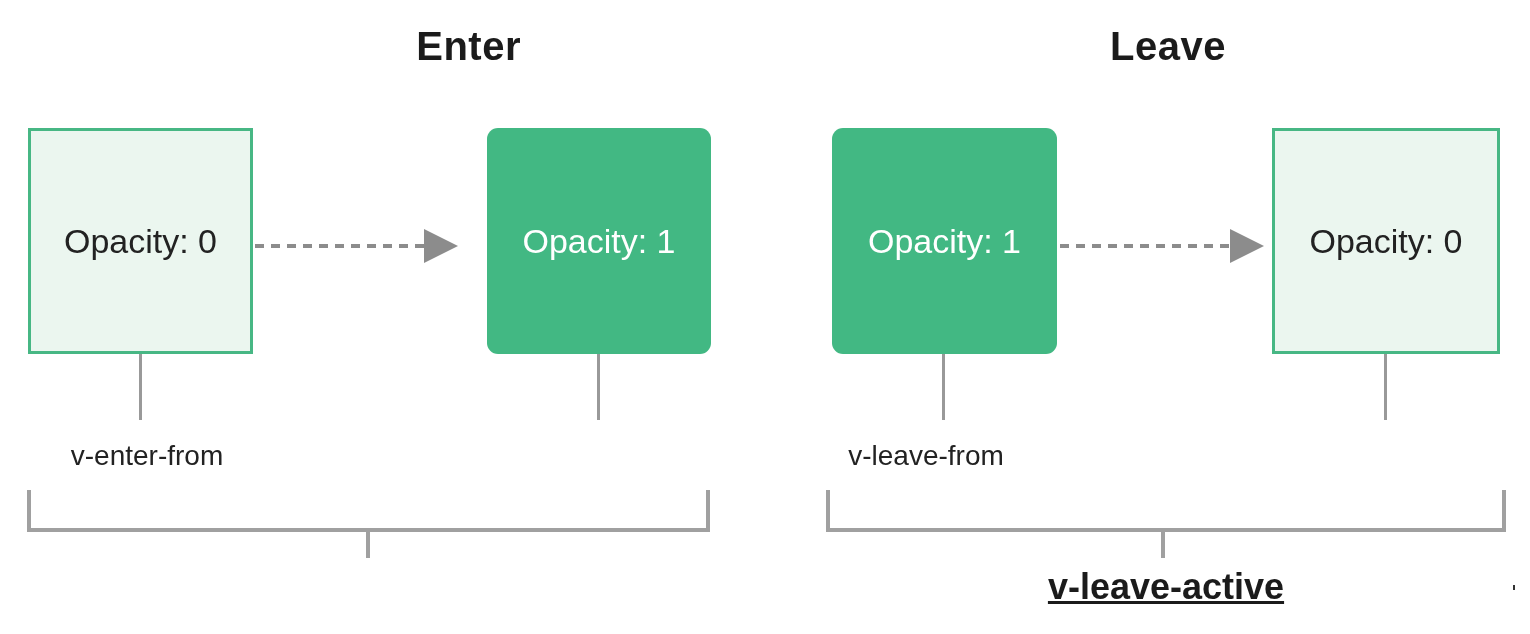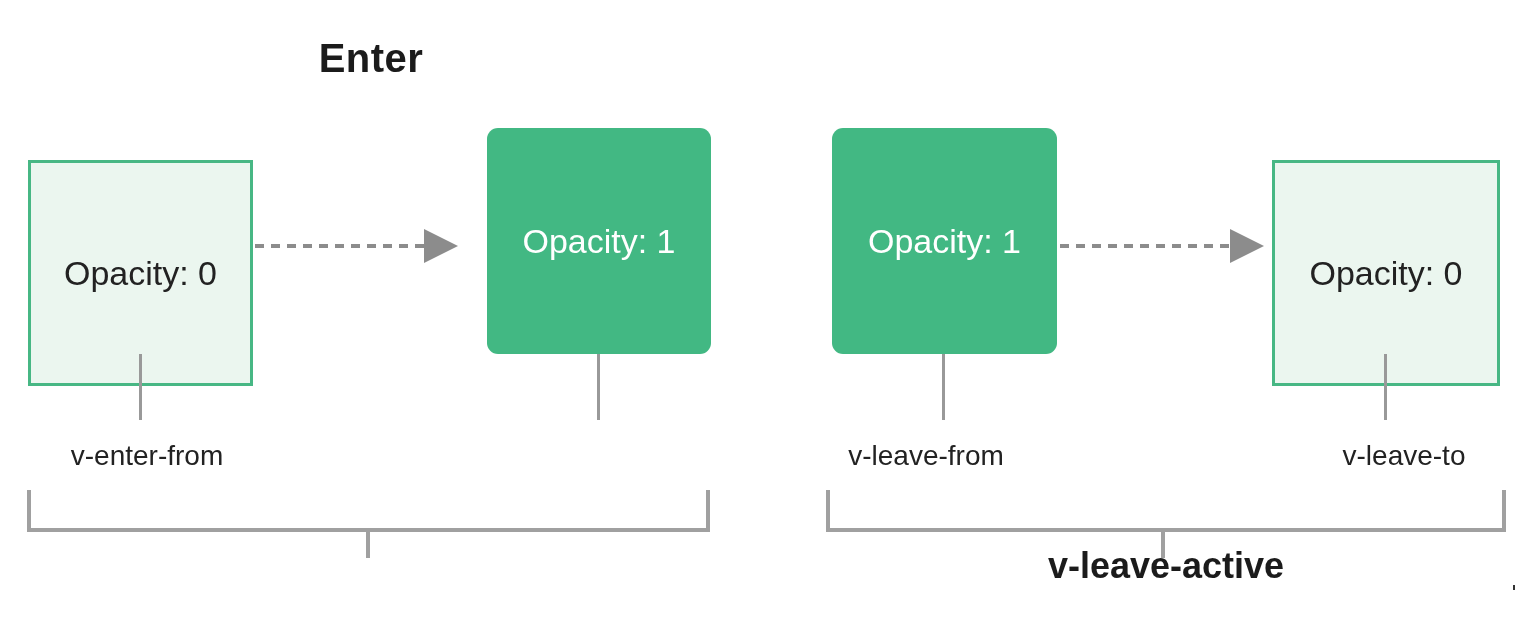--- a/index.html
+++ b/index.html
@@ -32,21 +32,20 @@
     display: flex;
     align-items: center;
     justify-content: center;
     font-size: 34px;
     line-height: 1;
   }
   .box.light {
     background: var(--green-light, #ebf6ef);
     border: 3px solid var(--green-border, #47b784);
     color: var(--text-dark, #222222);
-    margin-top: 32px;
   }
   .box.solid {
     background: var(--green-solid, #42b883);
     color: #ffffff;
     border-radius: 11px;
   }
 
   .dash-line {
     position: absolute;
     height: 4px;
@@ -111,21 +110,21 @@
     width: 2px;
     height: 5px;
     background: #333333;
   }
 </style>
 </head>
 <body>
 
 <div id="canvas">
 
-  <div class="title" style="left:221px; top:34px;">Enter</div>
+  <div class="title" style="left:221px; top:22px;text-align:right;">Enter</div>
 
   <div class="box light" style="left:28px; top:128px;">
     <span>Opacity: 0</span>
   </div>
 
   <div class="dash-line" style="left:255px; top:244px; width:170px;"></div>
   <div class="arrowhead" style="left:424px; top:229px;"></div>
 
   <div class="box solid" style="left:487px; top:128px; width:224px;">
     <span>Opacity: 1</span>
@@ -133,38 +132,38 @@
 
   <div class="connector" style="left:139px; top:354px;"></div>
   <div class="connector" style="left:597px; top:354px;"></div>
 
   <div class="class-label" style="left:22px; top:436px;">v-enter-from</div>
 
   <div class="bracket" style="left:27px; top:490px; width:683px;"></div>
   <div class="bracket-tick" style="left:366px; top:532px;"></div>
 
 
+  <div class="title" style="left:1018px; top:22px;">Leave</div>
 
   <div class="box solid" style="left:832px; top:128px;">
     <span>Opacity: 1</span>
   </div>
 
   <div class="dash-line" style="left:1060px; top:244px; width:172px;"></div>
   <div class="arrowhead" style="left:1230px; top:229px;"></div>
 
   <div class="box light" style="left:1272px; top:128px; width:228px;">
     <span>Opacity: 0</span>
   </div>
 
   <div class="connector" style="left:942px; top:354px;"></div>
   <div class="connector" style="left:1384px; top:354px;"></div>
 
   <div class="class-label" style="left:801px; top:436px;">v-leave-from</div>
-  <div class="class-label" style="left:1279px; top:436px;">v-leave-to</div>
 
   <div class="bracket" style="left:826px; top:490px; width:680px;"></div>
   <div class="bracket-tick" style="left:1161px; top:532px;"></div>
 
-  <div class="active-label" style="left:996px; top:545px;">v-leave-active</div>
+  <div class="active-label" style="left:996px; top:566px;text-decoration:underline;">v-leave-active</div>
 
   <div class="stray" style="left:1513px; top:585px;"></div>
 
 </div>
 
 </body></html>

